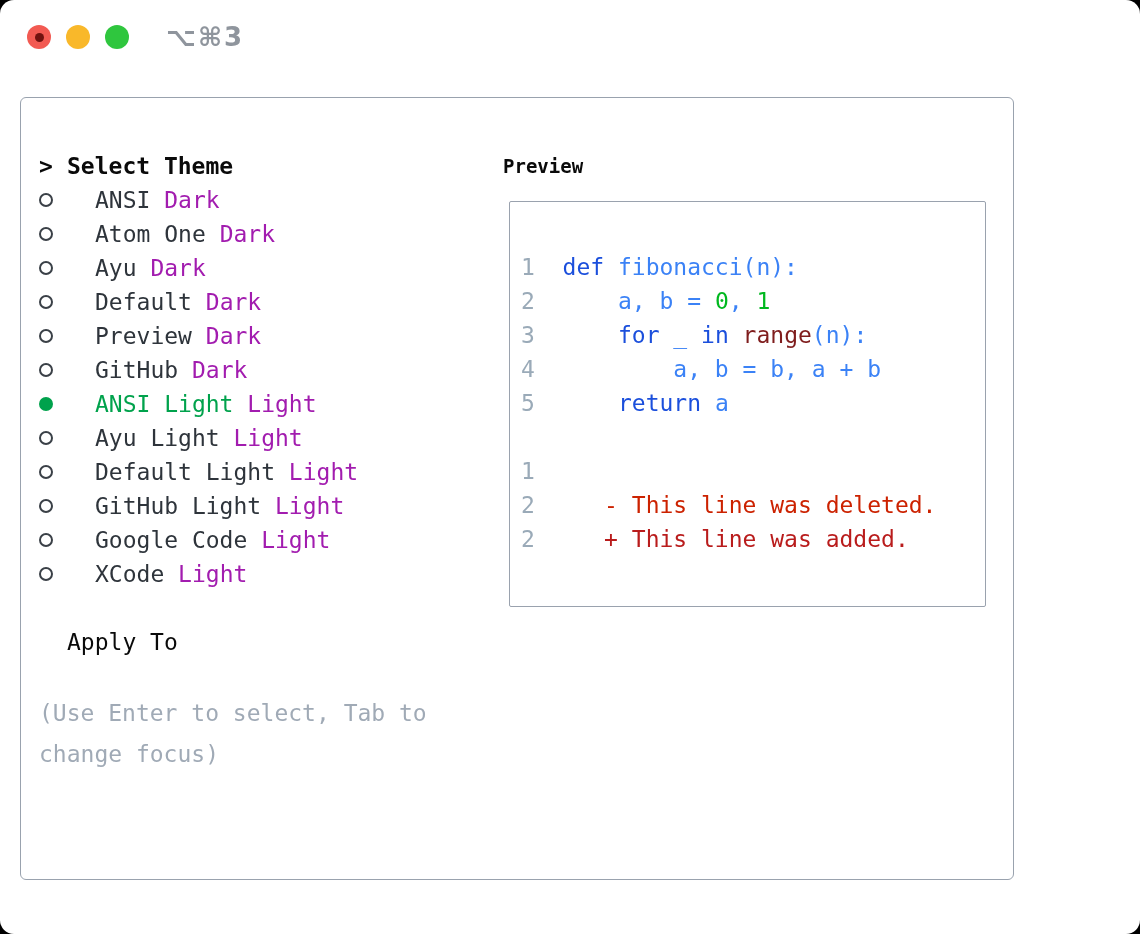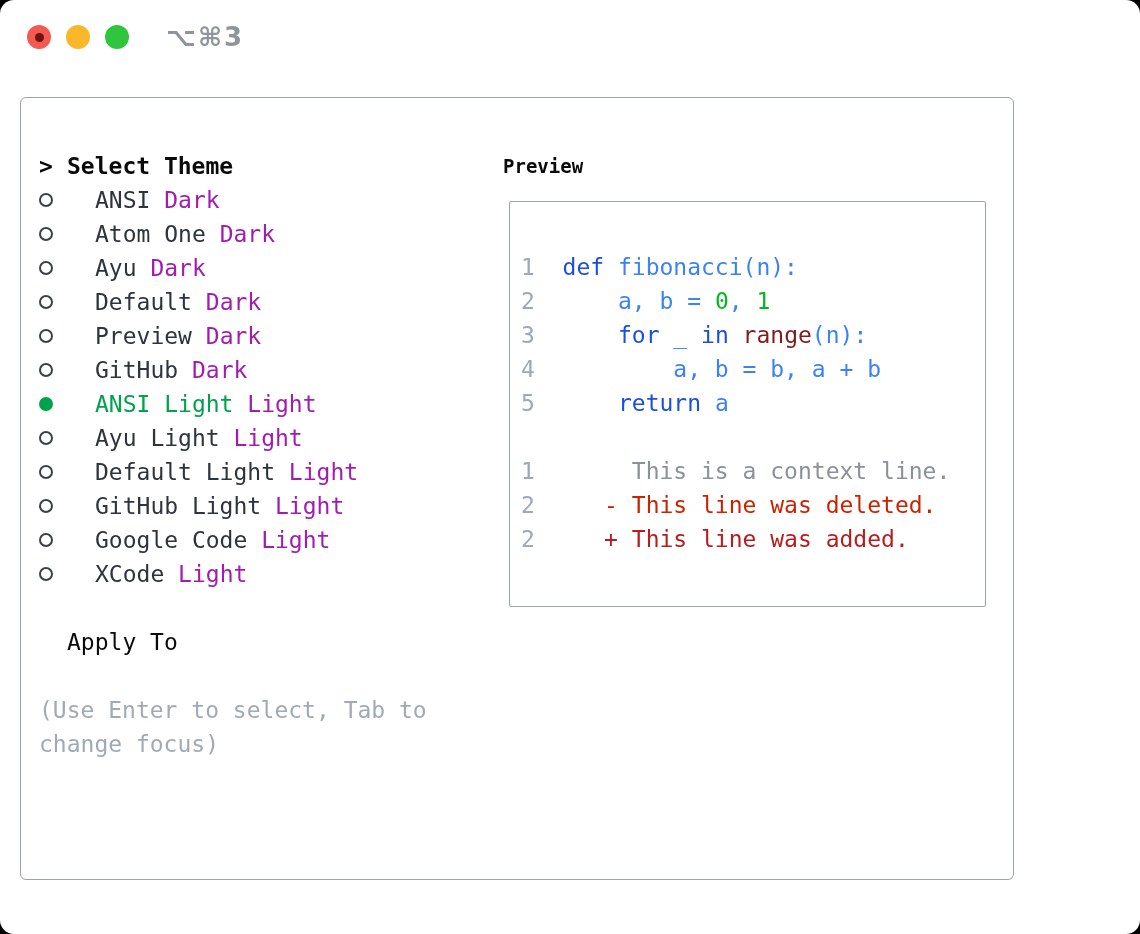--- a/index.html
+++ b/index.html
@@ -53,21 +53,21 @@
     width:14px;height:14px;border-radius:50%;
     border:2px solid #3a4047;box-sizing:border-box;
   }
   .dot.on{background:#00a24c;border-color:#00a24c;}
   .label{color:#2e343b;margin-left:28px;}
   .label.sel{color:#00a24c;text-align:right;}
   .variant{color:#a21caf;}
   .blank{height:34px;}
   .help{
     margin-top:0;width:452px;color:#a0aab6;
-    font-size:23px;line-height:34px;
+    font-size:23px;line-height:41px;
   }
   
   .preview-header{
     position:absolute;left:482px;top:51px;height:34px;
     display:flex;align-items:center;
     font-size:19px;font-weight:bold;color:#0a0a0a;
   }
   .preview-box{
     position:absolute;left:488px;top:103px;width:477px;height:406px;
     border:1.5px solid #9aa2ae;border-radius:2px;background:#fff;
@@ -140,20 +140,20 @@
     <div class="preview-box">
       <div id="code-lines">
           <div class="pline"><span class="lnum">1  </span><span class="c-keyword">def</span><span class="c-plain"> fibonacci(n):</span></div>
           <div class="pline"><span class="lnum">2  </span><span class="c-plain">    a, b = </span><span class="c-number">0</span><span class="c-plain">, </span><span class="c-number">1</span></div>
           <div class="pline"><span class="lnum">3  </span><span class="c-plain">    </span><span class="c-keyword">for</span><span class="c-plain"> _ </span><span class="c-keyword">in</span><span class="c-plain"> </span><span class="c-builtin">range</span><span class="c-plain">(n):</span></div>
           <div class="pline"><span class="lnum">4  </span><span class="c-plain">        a, b = b, a + b</span></div>
           <div class="pline"><span class="lnum">5  </span><span class="c-plain">    </span><span class="c-keyword">return</span><span class="c-plain"> a</span></div>
         </div>
       <div class="blank"></div>
       <div id="diff-lines">
-          <div class="pline"><span class="lnum">1  </span><span class="d-context">     This is a context line.</span></div>
+          <div class="pline"><span class="lnum">1  </span></div>
           <div class="pline"><span class="lnum">2  </span><span class="d-deleted">   - This line was deleted.</span></div>
           <div class="pline"><span class="lnum">2  </span><span class="d-added">   + This line was added.</span></div>
         </div>
     </div>
 
   </div>
 </div>
 
 </body></html>

